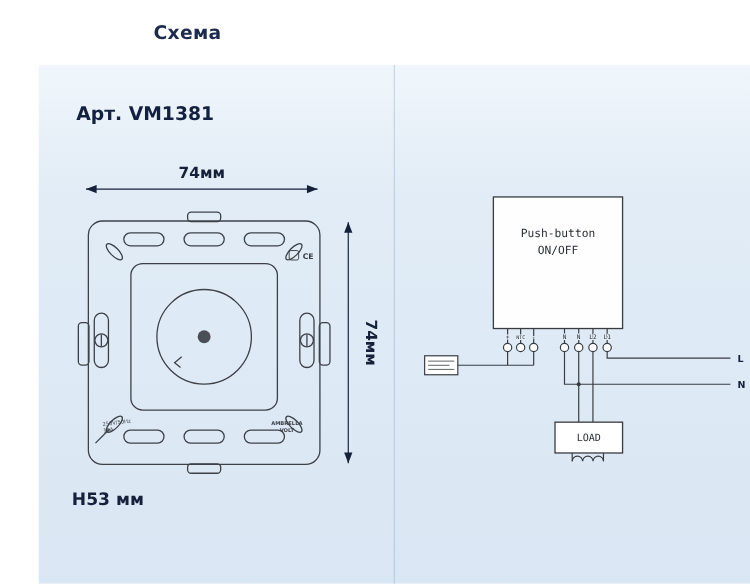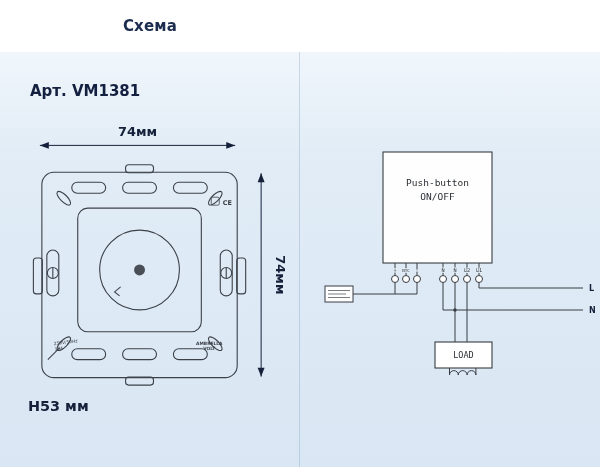--- a/index.html
+++ b/index.html
@@ -3,21 +3,21 @@
 <meta charset="utf-8">
 <style>
   * { margin:0; padding:0; box-sizing:border-box; }
   html,body { width:600px; height:467px; }
   body { font-family:"DejaVu Sans", sans-serif; background:#ffffff; }
   .page { width:600px; height:467px; overflow:hidden; display:flex; flex-direction:column; }
   .header { height:52px; flex:none; background:#ffffff; display:flex; }
   .header-cell { width:300px; display:flex; align-items:center; justify-content:center;
                  font-size:15px; font-weight:700; color:#1c2c4e; letter-spacing:.2px; }
   .content { flex:1; display:flex; position:relative;
-             background:linear-gradient(180deg,#f0f6fb 0%,#e1ecf6 25%,#d9e6f3 100%); }
+             background:linear-gradient(180deg,#f0f6fb 0%,#e1ecf6 25%,#d9e6f3 100%);margin-left:31px; }
   .panel { width:300px; height:415px; position:relative; }
   .panel-left { border-right:1px solid rgba(130,160,195,.35); }
   .article { position:absolute; left:30px; top:30px; font-size:15px; font-weight:700; color:#13203f; }
   svg.fill { position:absolute; left:0; top:0; width:100%; height:100%; }
   .dim-text { font-family:"DejaVu Sans",sans-serif; font-weight:700; fill:#15203a; }
   .tiny { font-family:"DejaVu Sans",sans-serif; fill:#3a3e45; }
   .mono { font-family:"DejaVu Sans Mono",monospace; fill:#2a2e33; }
   .halo { paint-order:stroke; stroke:#e3edf6; stroke-width:1.6px; }
 </style>
 </head>

